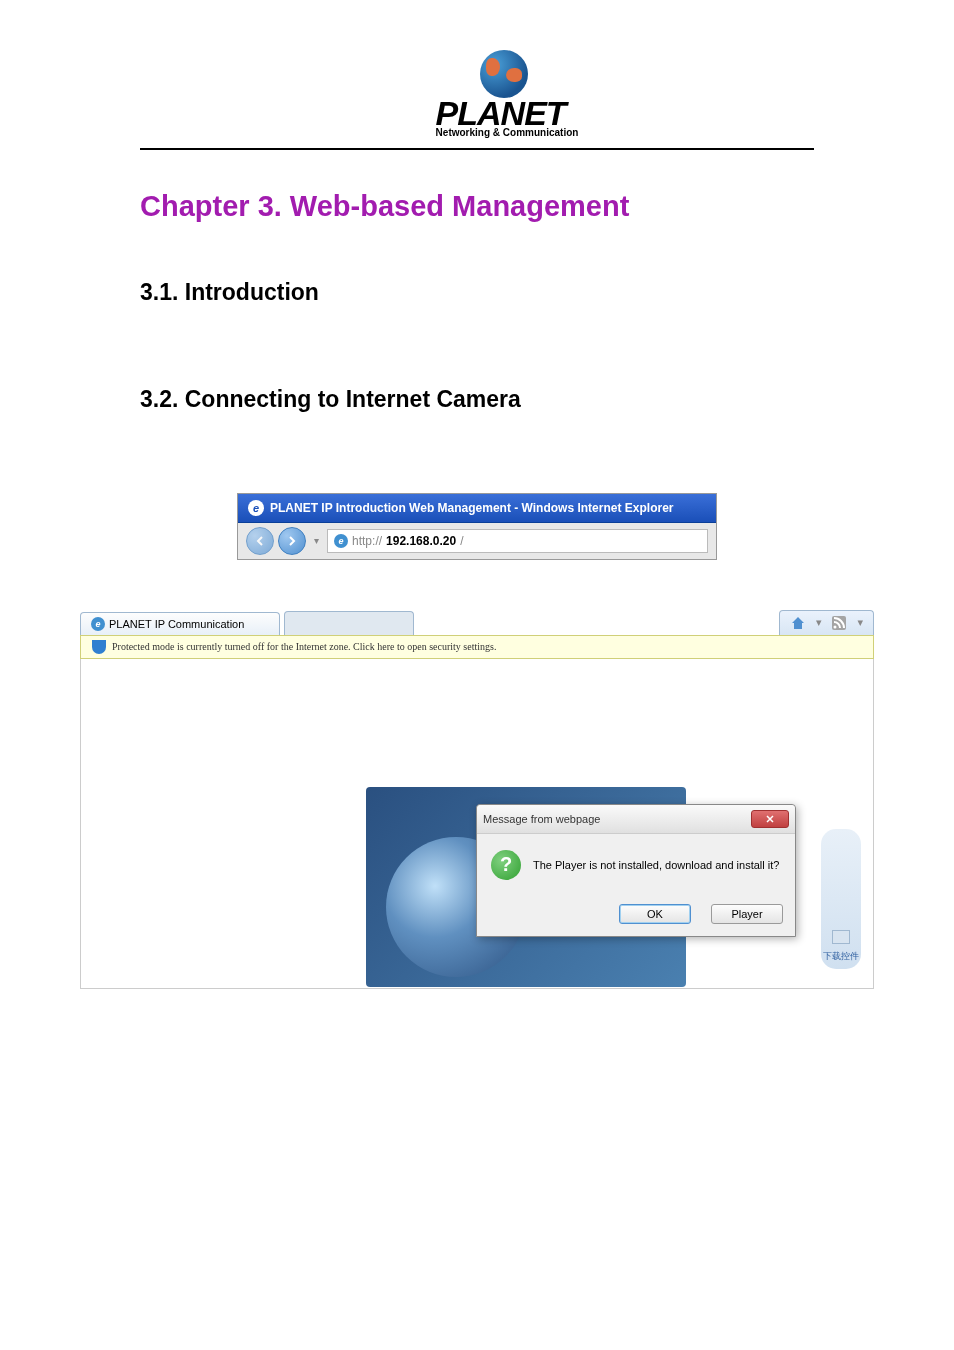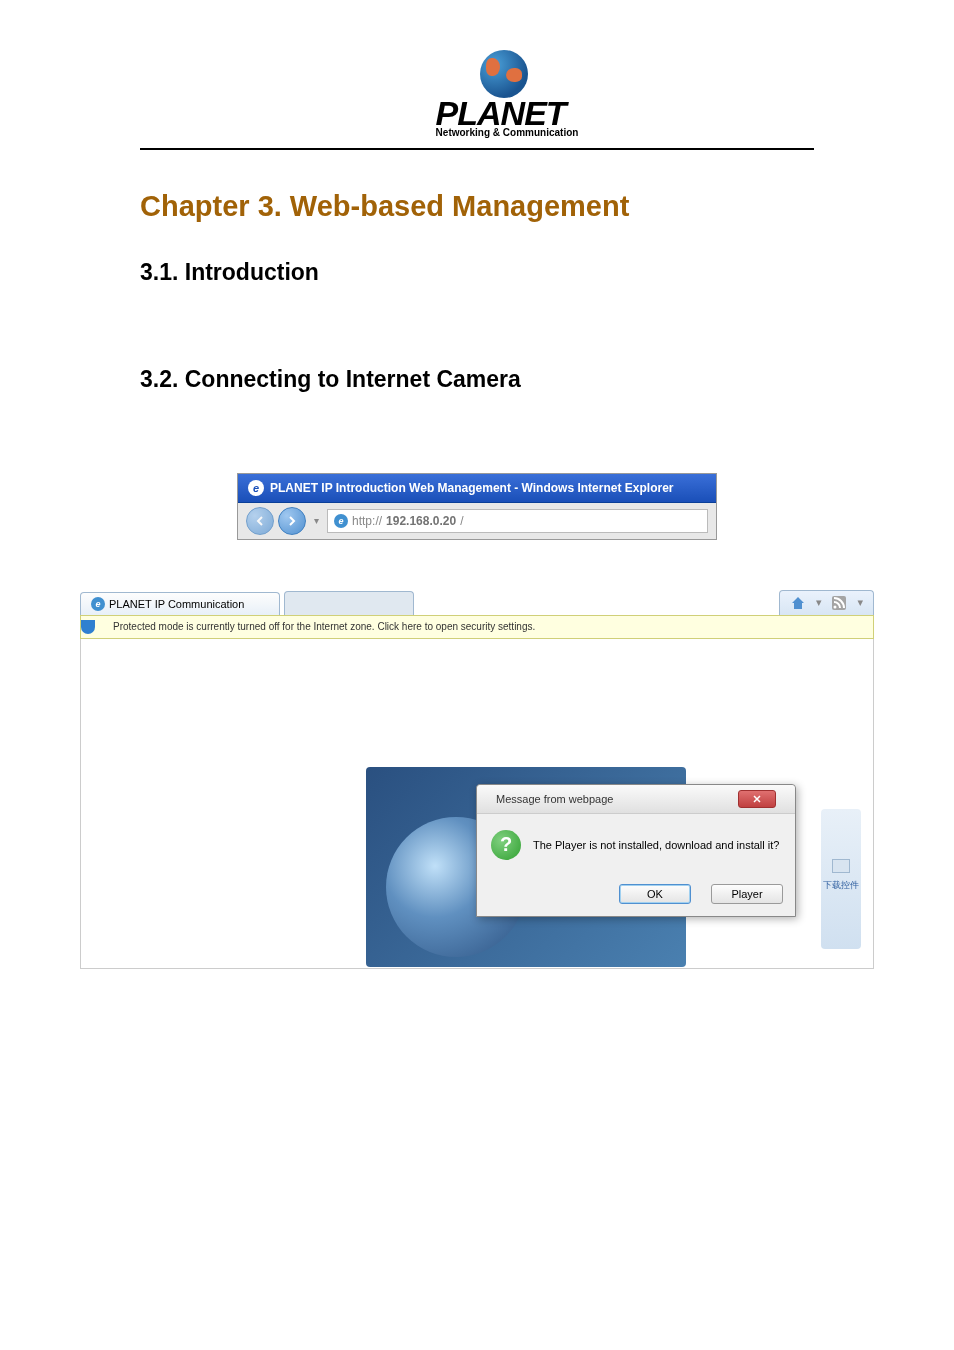--- a/index.html
+++ b/index.html
@@ -65,22 +65,22 @@
       margin-top: -2px;
     }
     .hr-line {
       border: none;
       border-top: 2px solid #000;
       margin: 10px 60px 40px 60px;
     }
     h1 {
       font-size: 29px;
       font-weight: bold;
-      color: #a16207;
-      margin: 0 60px 36px 60px;
+      color: #a21caf;
+      margin: 0 60px 56px 60px;
     }
     h2 {
       font-size: 23px;
       font-weight: bold;
       color: #000;
       margin: 0 60px 80px 60px;
     }
     .browser-window-1 {
       margin: 0 auto 50px auto;
       width: 480px;
@@ -207,26 +207,27 @@
     .home-icon, .rss-icon {
       width: 16px;
       height: 16px;
       display: inline-flex;
       align-items: center;
       justify-content: center;
     }
     .bw2-infobar {
       background: #ffffe0;
       border: 1px solid #d0d078;
-      padding: 4px 0;
+      padding: 4px 11px;
       font-size: 10px;
       display: flex;
       align-items: center;
-      gap: 18px;
+      gap: 6px;
       color: #333;
+      font-family: Liberation Serif, serif;
     }
     .shield-icon {
       width: 14px;
       height: 14px;
       background: #3080d0;
       border-radius: 0 0 50% 50%;
       display: inline-block;
     }
     .bw2-content {
       background: #fff;
@@ -255,25 +256,25 @@
       background: radial-gradient(circle at 35% 35%, #c0e0f8 0%, #6090c0 40%, #2a5080 100%);
       border-radius: 50%;
     }
     .right-strip {
       position: absolute;
       right: 12px;
       top: 170px;
       width: 40px;
       height: 140px;
       background: linear-gradient(to bottom, #e8f0f8 0%, #d0e0f0 100%);
-      border-radius: 4px;
+      border-radius: 15px;
       display: flex;
       flex-direction: column;
       align-items: center;
-      justify-content: center;
+      justify-content: flex-end;
       padding-bottom: 6px;
     }
     .right-strip-box {
       width: 18px;
       height: 14px;
       background: #d8e4f0;
       border: 1px solid #a0b8d0;
       margin-bottom: 6px;
     }
     .right-strip-text {
@@ -285,21 +286,21 @@
       left: 395px;
       top: 145px;
       width: 320px;
       background: #f0f0f0;
       border: 1px solid #888;
       box-shadow: 2px 2px 8px rgba(0,0,0,0.3);
       border-radius: 4px 4px 0 0;
     }
     .dialog-title {
       background: linear-gradient(to bottom, #fafafa, #e0e0e0);
-      padding: 5px 19px;
+      padding: 5px 6px;
       font-size: 11px;
       color: #333;
       border-bottom: 1px solid #ccc;
       display: flex;
       align-items: center;
       border-radius: 4px 4px 0 0;
     }
     .dialog-close {
       margin-left: auto;
       width: 38px;
@@ -388,21 +389,21 @@
     </div>
     <div class="nav-circle">
       <svg width="10" height="10" viewBox="0 0 10 10">
           <path d="M3 1 L7 5 L3 9" stroke="#fff" stroke-width="2" fill="none"></path>
         </svg>
     </div>
     <span class="dropdown-arrow">▾</span>
     <div class="address-bar">
       <span class="ie-mini">e</span>
       <span style="color:#888">http://</span>
-        <b style="color:#737373">192.168.0.20</b>
+        <b style="color:#000000">192.168.0.20</b>
         <span style="color:#888">/</span>
     </div>
   </div>
 </div>
 
 <div class="browser-window-2">
   <div class="bw2-tabs">
     <div class="bw2-tab">
       <span class="ie-mini">e</span>
       <span>PLANET IP Communication</span>

